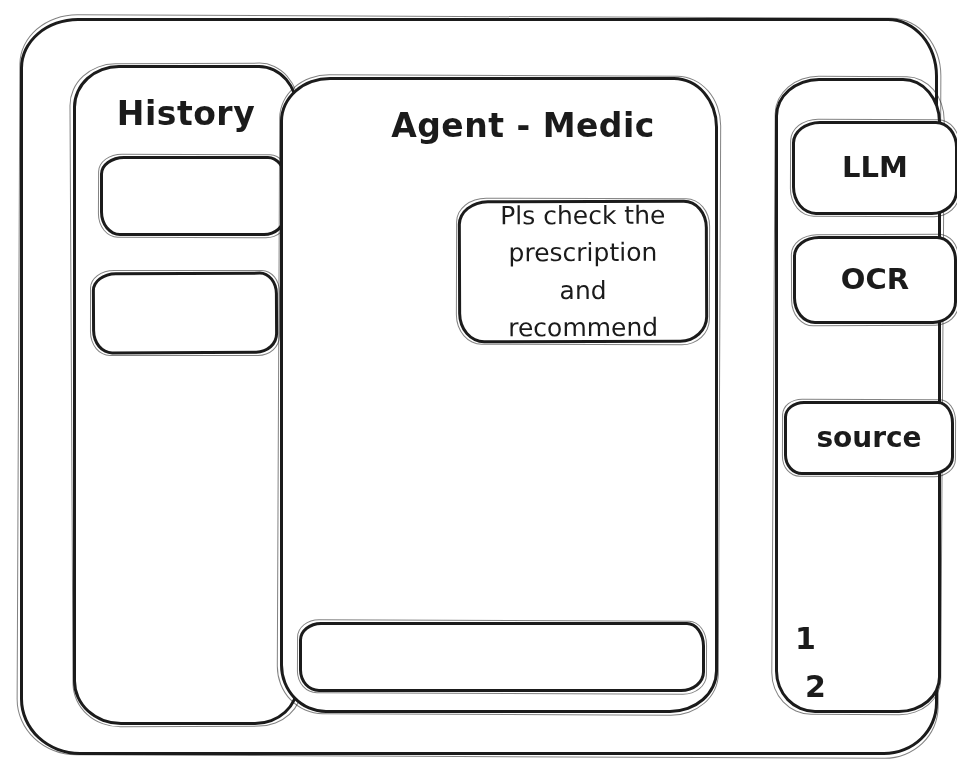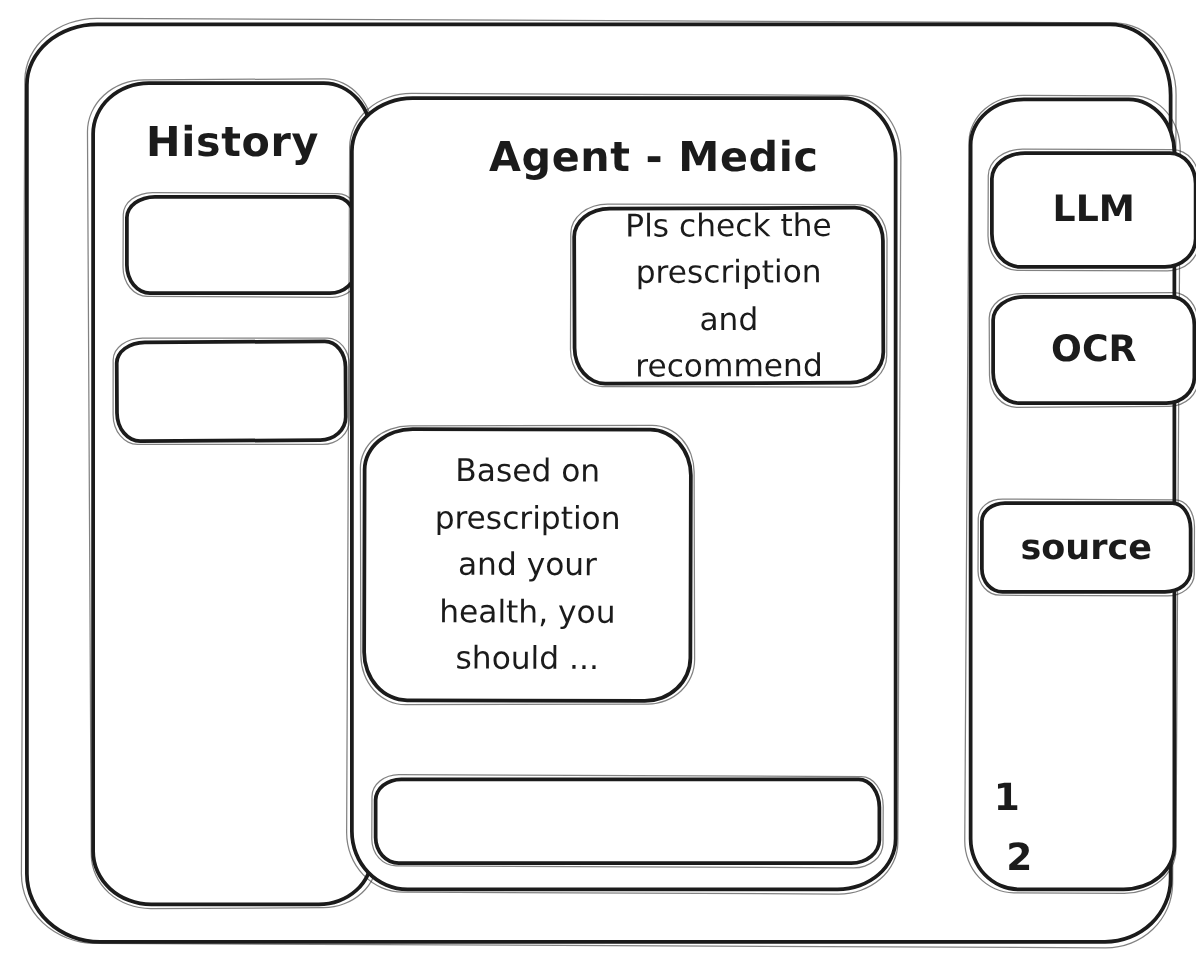--- a/index.html
+++ b/index.html
@@ -49,21 +49,21 @@
   .history-item.two { left:16px; top:204px; width:186px; height:82px; transform:rotate(-.3deg); }
 
   
   .panel-center {
     left:257px; top:56px; width:438px; height:636px;
     border-radius:50px 44px 48px 46px / 44px 50px 42px 48px;
     padding-left:48px;
   }
   .bubble {
     position:absolute; display:flex; align-items:center; justify-content:center;
-    text-align:center; font-size:25px; font-weight:500; line-height:1.5;
+    text-align:center; font-size:25px; font-weight:500; line-height:1.5;margin-top:35px;
   }
   .bubble.user {
     left:175px; top:85px; width:250px; height:143px;
     padding:0 24px; transform:rotate(-.2deg);
     border-radius:30px 24px 28px 26px / 24px 28px 26px 30px;
   }
   .bubble.agent {
     left:7px; top:262px; width:264px; height:220px;
     padding:0 32px; transform:rotate(.15deg);
     border-radius:40px 34px 38px 36px / 34px 38px 36px 40px;
@@ -110,23 +110,20 @@
       <div class="history-item two sketch tiltR"></div>
     </aside>
 
     <main class="panel panel-center sketch">
       <div class="panel-title">Agent - Medic</div>
 
       <div class="bubble user sketch tiltR">
         <span>Pls check the prescription and recommend</span>
       </div>
 
-      <div class="bubble agent sketch tiltL">
-        <span>Based on prescription and your health, you should ...</span>
-      </div>
 
       <div class="chat-input sketch" role="textbox" aria-label="message input"></div>
     </main>
 
     <aside class="panel panel-right sketch tiltR">
       <div class="tool-btn llm sketch">
         <span>LLM</span>
       </div>
       <div class="tool-btn ocr sketch tiltL">
         <span>OCR</span>

